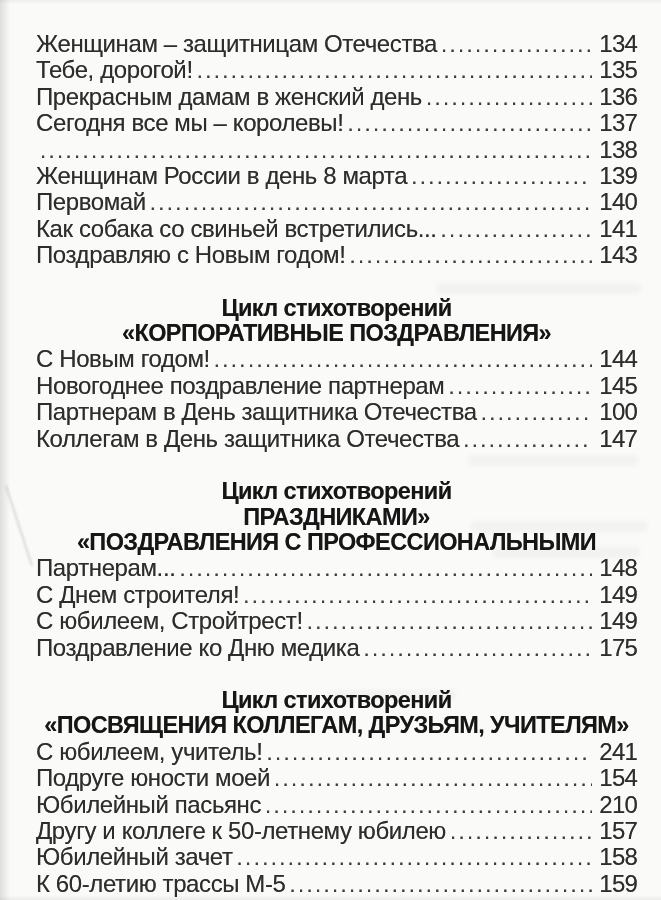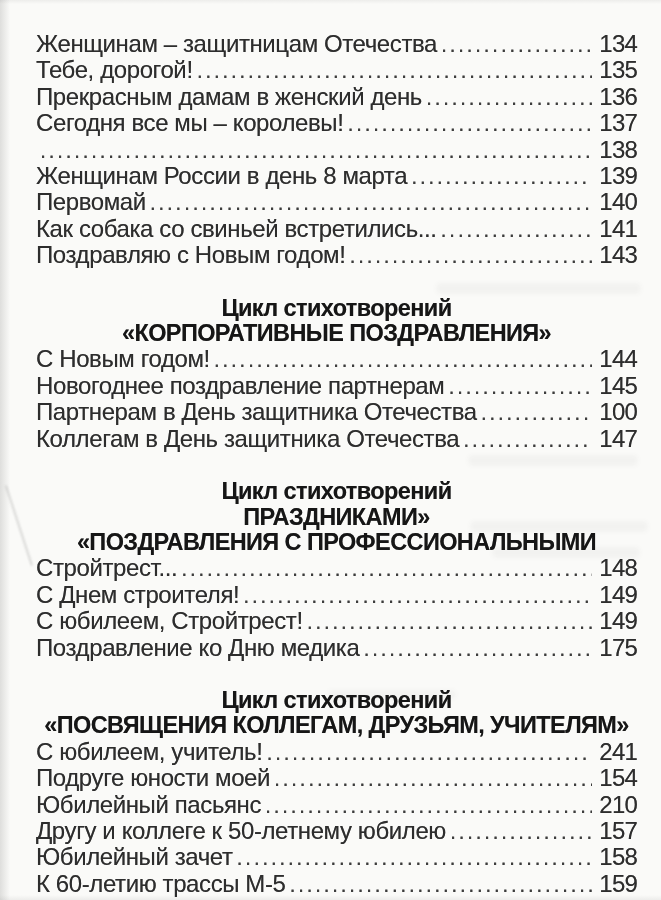--- a/index.html
+++ b/index.html
@@ -197,21 +197,21 @@
   <section class="toc-section has-heading">
     <div class="section-heading">
   <div class="heading-line">Цикл стихотворений</div>
 
   <div class="heading-line">ПРАЗДНИКАМИ»</div>
 
   <div class="heading-line">«ПОЗДРАВЛЕНИЯ С ПРОФЕССИОНАЛЬНЫМИ</div>
 </div>
     <div class="entries">
   <div class="toc-row">
-    <span class="toc-title">Стройтрест...</span>
+    <span class="toc-title">Партнерам...</span>
     <span class="leader"></span>
     <span class="page-num">148</span>
   </div>
 
   <div class="toc-row">
     <span class="toc-title">С Днем строителя!</span>
     <span class="leader"></span>
     <span class="page-num">149</span>
   </div>
 

